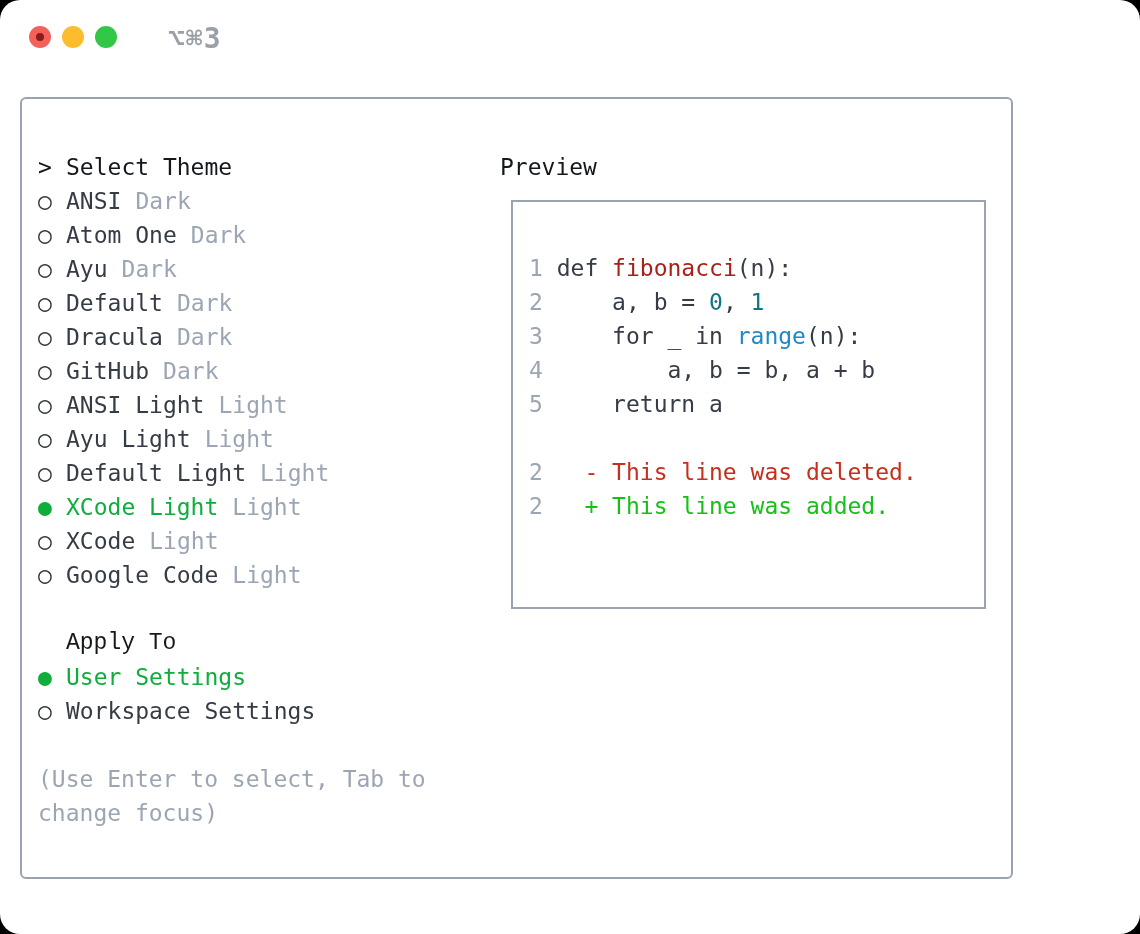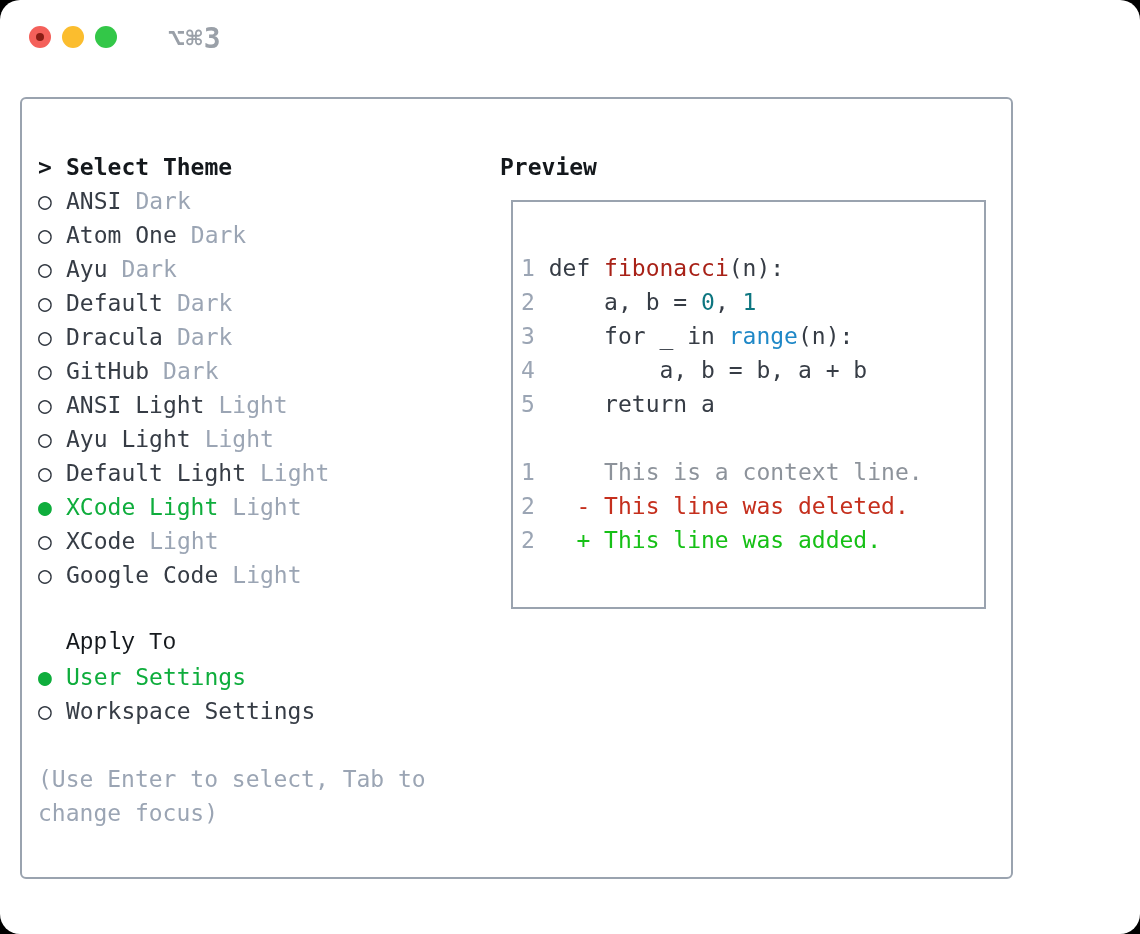--- a/index.html
+++ b/index.html
@@ -18,29 +18,29 @@
   .tl-red{left:29px;background:var(--tl-red);}
   .tl-dot{position:absolute;left:7px;top:7px;width:8px;height:8px;border-radius:50%;background:#8a1d15;}
   .tl-yellow{left:62px;background:var(--tl-yellow);}
   .tl-green{left:95px;background:var(--tl-green);}
   .win-title{position:absolute;left:168px;top:22px;font-size:28px;font-weight:bold;color:var(--title-gray);letter-spacing:1px;}
   .panel{position:absolute;left:20px;top:97px;width:993px;height:782px;border:2px solid var(--border-gray);border-radius:6px;background:#fff;}
   .leftcol{position:absolute;left:16px;top:51px;width:440px;}
   .row{height:34px;line-height:34px;font-size:23px;white-space:pre;color:var(--text-dark);}
   .spacer{height:34px;}
   .marker{display:inline-block;width:28px;}
-  .hdr{font-weight:bold;color:var(--heading);}
+  .hdr{font-weight:normal;color:var(--heading);}
   .muted{color:var(--muted);margin-left:14px;}
   .theme-row .tname{color:var(--text-dark);}
   .theme-row.selected .tname,.theme-row.selected .marker{color:var(--accent-green);}
   .apply-hdr{padding-left:28px;color:var(--heading);font-family:Liberation Mono, monospace;}
   .apply-row.selected,.apply-row.selected .marker{color:var(--accent-green);}
   .hint{color:var(--muted);}
   .preview-title{position:absolute;left:478px;top:51px;}
-  .codebox{position:absolute;left:489px;top:101px;width:475px;height:409px;border:2px solid var(--border-gray);background:#fff;padding:49px 0 0 8px;overflow:hidden;}
+  .codebox{position:absolute;left:489px;top:101px;width:475px;height:409px;border:2px solid var(--border-gray);background:#fff;padding:49px 0 0 16px;overflow:hidden;}
   .codeline{height:34px;line-height:34px;font-size:23px;white-space:pre;}
   .tk-ln{color:var(--muted);}
   .tk-tx{color:var(--text-dark);}
   .tk-fn{color:var(--func-red);}
   .tk-cn{color:var(--num-teal);}
   .tk-bi{color:var(--builtin-blue);}
   .tk-ctx{color:var(--context-gray);}
   .tk-del{color:var(--diff-del);}
   .tk-add{color:var(--diff-add);}
 </style>
@@ -86,18 +86,17 @@
     </div>
 
     <div class="row hdr preview-title">Preview</div>
     <div class="codebox" id="codebox">
         <div class="codeline"><span class="tk-ln">1</span><span class="tk-tx"> def </span><span class="tk-fn">fibonacci</span><span class="tk-tx">(n):</span></div>
         <div class="codeline"><span class="tk-ln">2</span><span class="tk-tx">     a, b = </span><span class="tk-cn">0</span><span class="tk-tx">, </span><span class="tk-cn">1</span></div>
         <div class="codeline"><span class="tk-ln">3</span><span class="tk-tx">     for _ in </span><span class="tk-bi">range</span><span class="tk-tx">(n):</span></div>
         <div class="codeline"><span class="tk-ln">4</span><span class="tk-tx">         a, b = b, a + b</span></div>
         <div class="codeline"><span class="tk-ln">5</span><span class="tk-tx">     return a</span></div>
         <div class="codeline"></div>
-        <div class="codeline"><span class="tk-ln">1</span><span class="tk-ctx">     This is a context line.</span></div>
         <div class="codeline"><span class="tk-ln">2</span><span class="tk-del">   - This line was deleted.</span></div>
         <div class="codeline"><span class="tk-ln">2</span><span class="tk-add">   + This line was added.</span></div>
       </div>
   </div>
 </div>
 
 </body></html>

